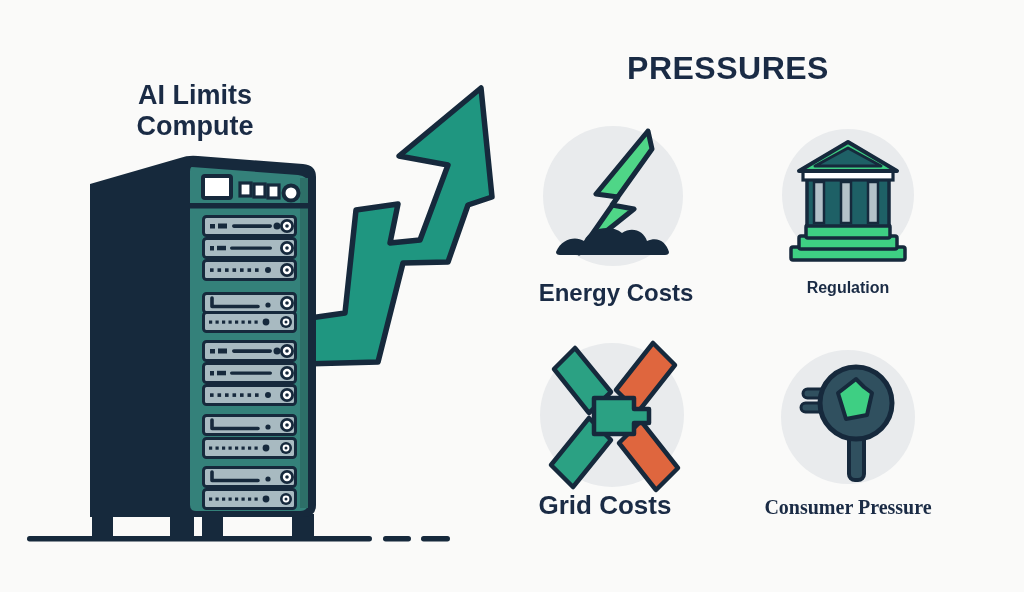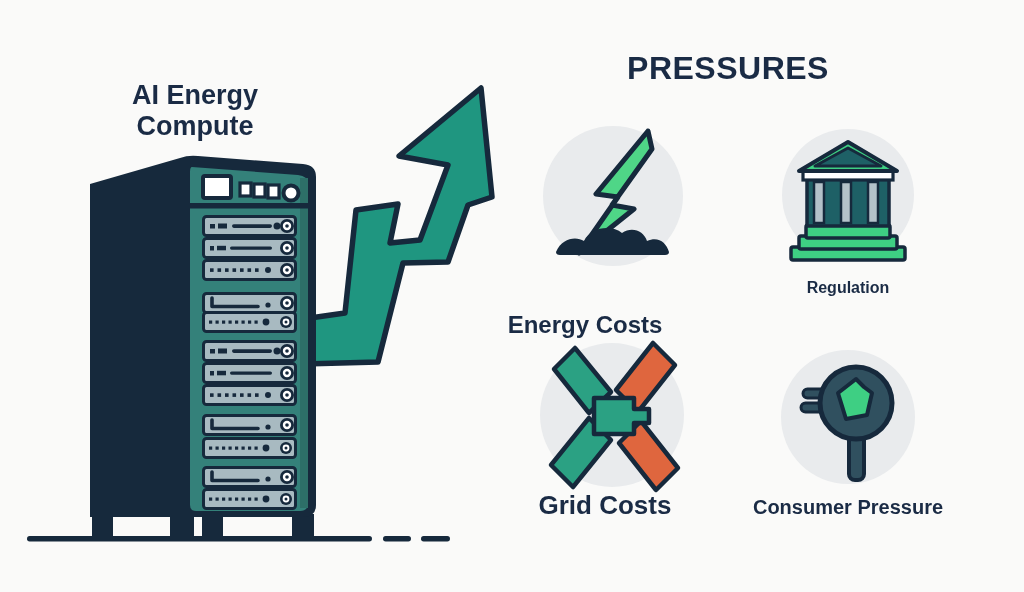--- a/index.html
+++ b/index.html
@@ -13,24 +13,24 @@
   .scene{position:absolute;left:0;top:0;}
   .txt{
     position:absolute;
     color:#1a2b45;
     font-weight:700;
     text-align:center;
     line-height:1.15;
   }
   .left-title{left:75px;top:80px;width:240px;font-size:27px;line-height:31px;}
   .pressures-title{left:578px;top:50px;width:300px;font-size:32px;letter-spacing:.5px;}
-  .lbl-energy{left:485px;top:279px;width:200px;font-size:24px;margin-top:32px;}
+  .lbl-energy{left:516px;top:279px;width:200px;font-size:24px;}
   .lbl-regulation{left:748px;top:279px;width:200px;font-size:16px;}
   .lbl-grid{left:505px;top:491px;width:200px;font-size:26px;}
-  .lbl-consumer{left:748px;top:496px;width:200px;font-size:20px;}
+  .lbl-consumer{left:748px;top:496px;width:200px;font-size:20px;font-family:Liberation Serif, serif;}
 </style>
 </head>
 <body>
 
 <div class="canvas">
 
   <svg class="scene" width="1024" height="592" viewBox="0 0 1024 592">
 
     <defs>
       <symbol id="trayA" viewBox="0 0 95 22">
@@ -191,21 +191,21 @@
         <rect x="803" y="389" width="30" height="9" rx="4.5" fill="#30505f" stroke="#16293c" stroke-width="3"></rect>
         <rect x="801" y="403" width="33" height="9" rx="4.5" fill="#30505f" stroke="#16293c" stroke-width="3"></rect>
         <rect x="849" y="430" width="15" height="50" rx="6" fill="#30505f" stroke="#16293c" stroke-width="4"></rect>
         <circle cx="856" cy="403" r="36" fill="#30505f" stroke="#16293c" stroke-width="5"></circle>
         <path d="M838,393 L856,379 L864,387 L872,393 L867,415 L846,419 Z" fill="#3ecf83" stroke="#16293c" stroke-width="4" stroke-linejoin="round"></path>
       </g>
     </g>
   </svg>
 
   <div class="txt left-title">
-    <span>AI Energy</span><br>
+    <span>AI Limits</span><br>
     <span>Compute</span>
   </div>
 
   <div class="txt pressures-title">PRESSURES</div>
 
   <div class="txt lbl-energy">Energy Costs</div>
 
   <div class="txt lbl-regulation">Regulation</div>
 
   <div class="txt lbl-grid">Grid Costs</div>

